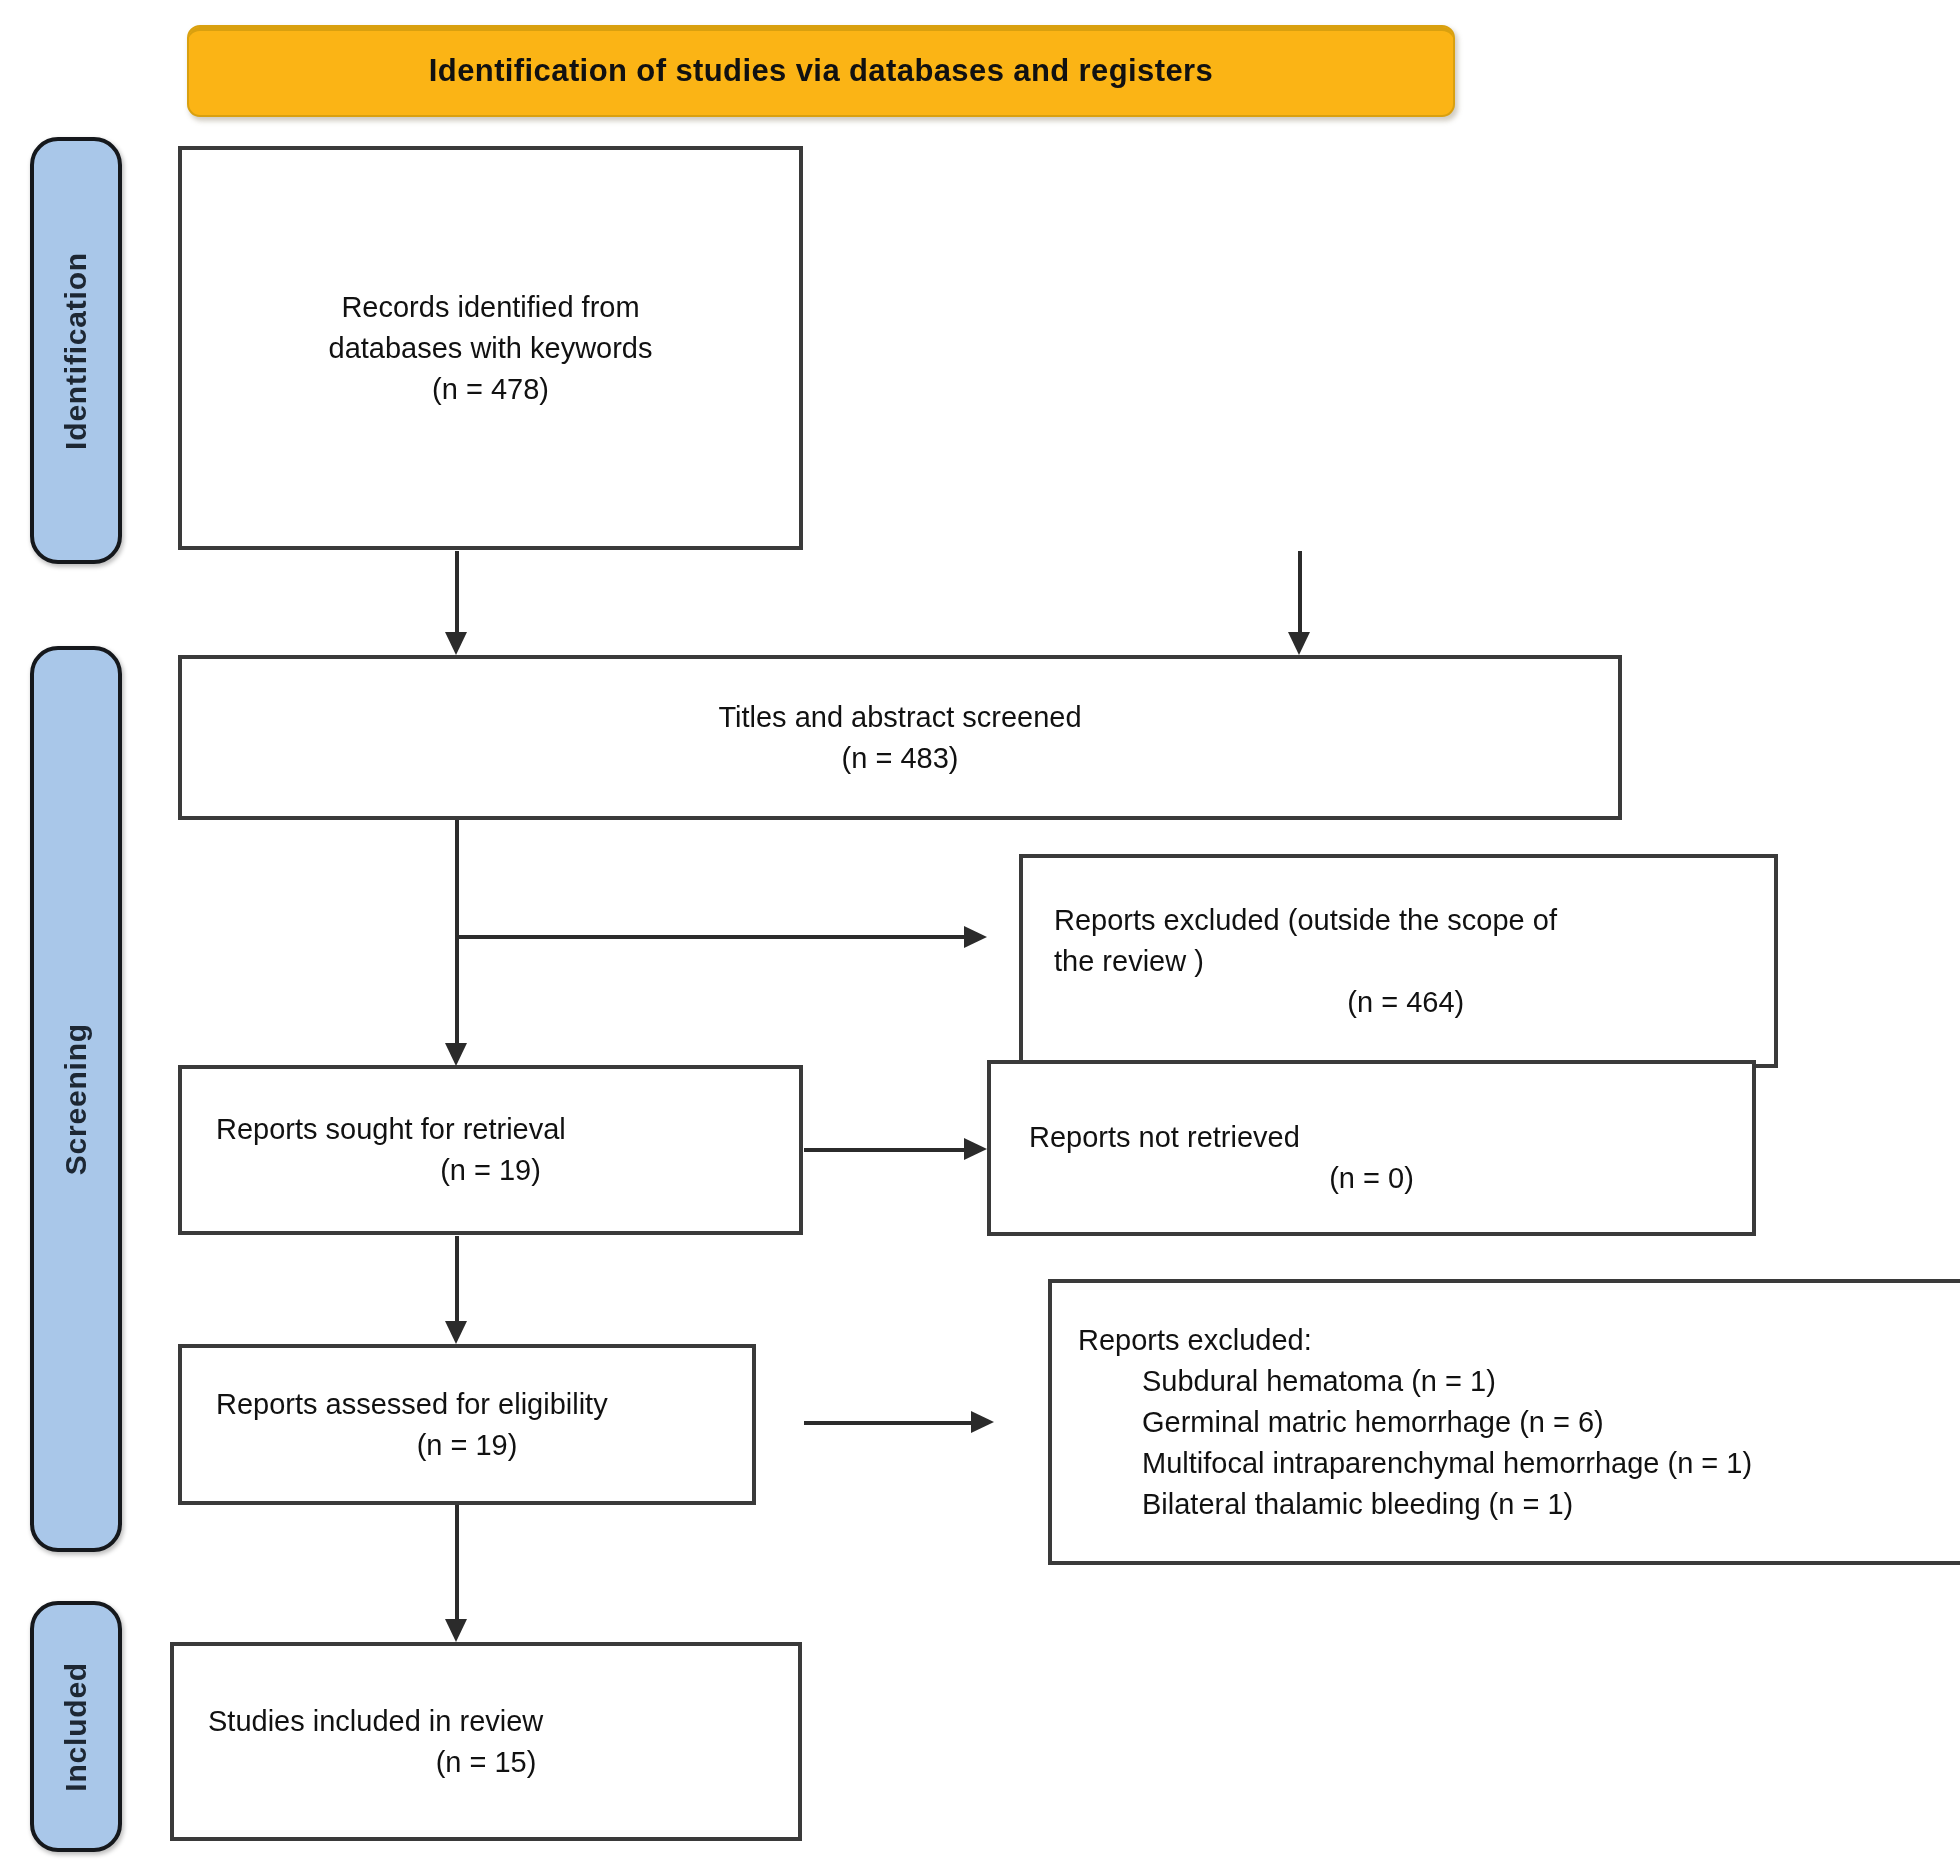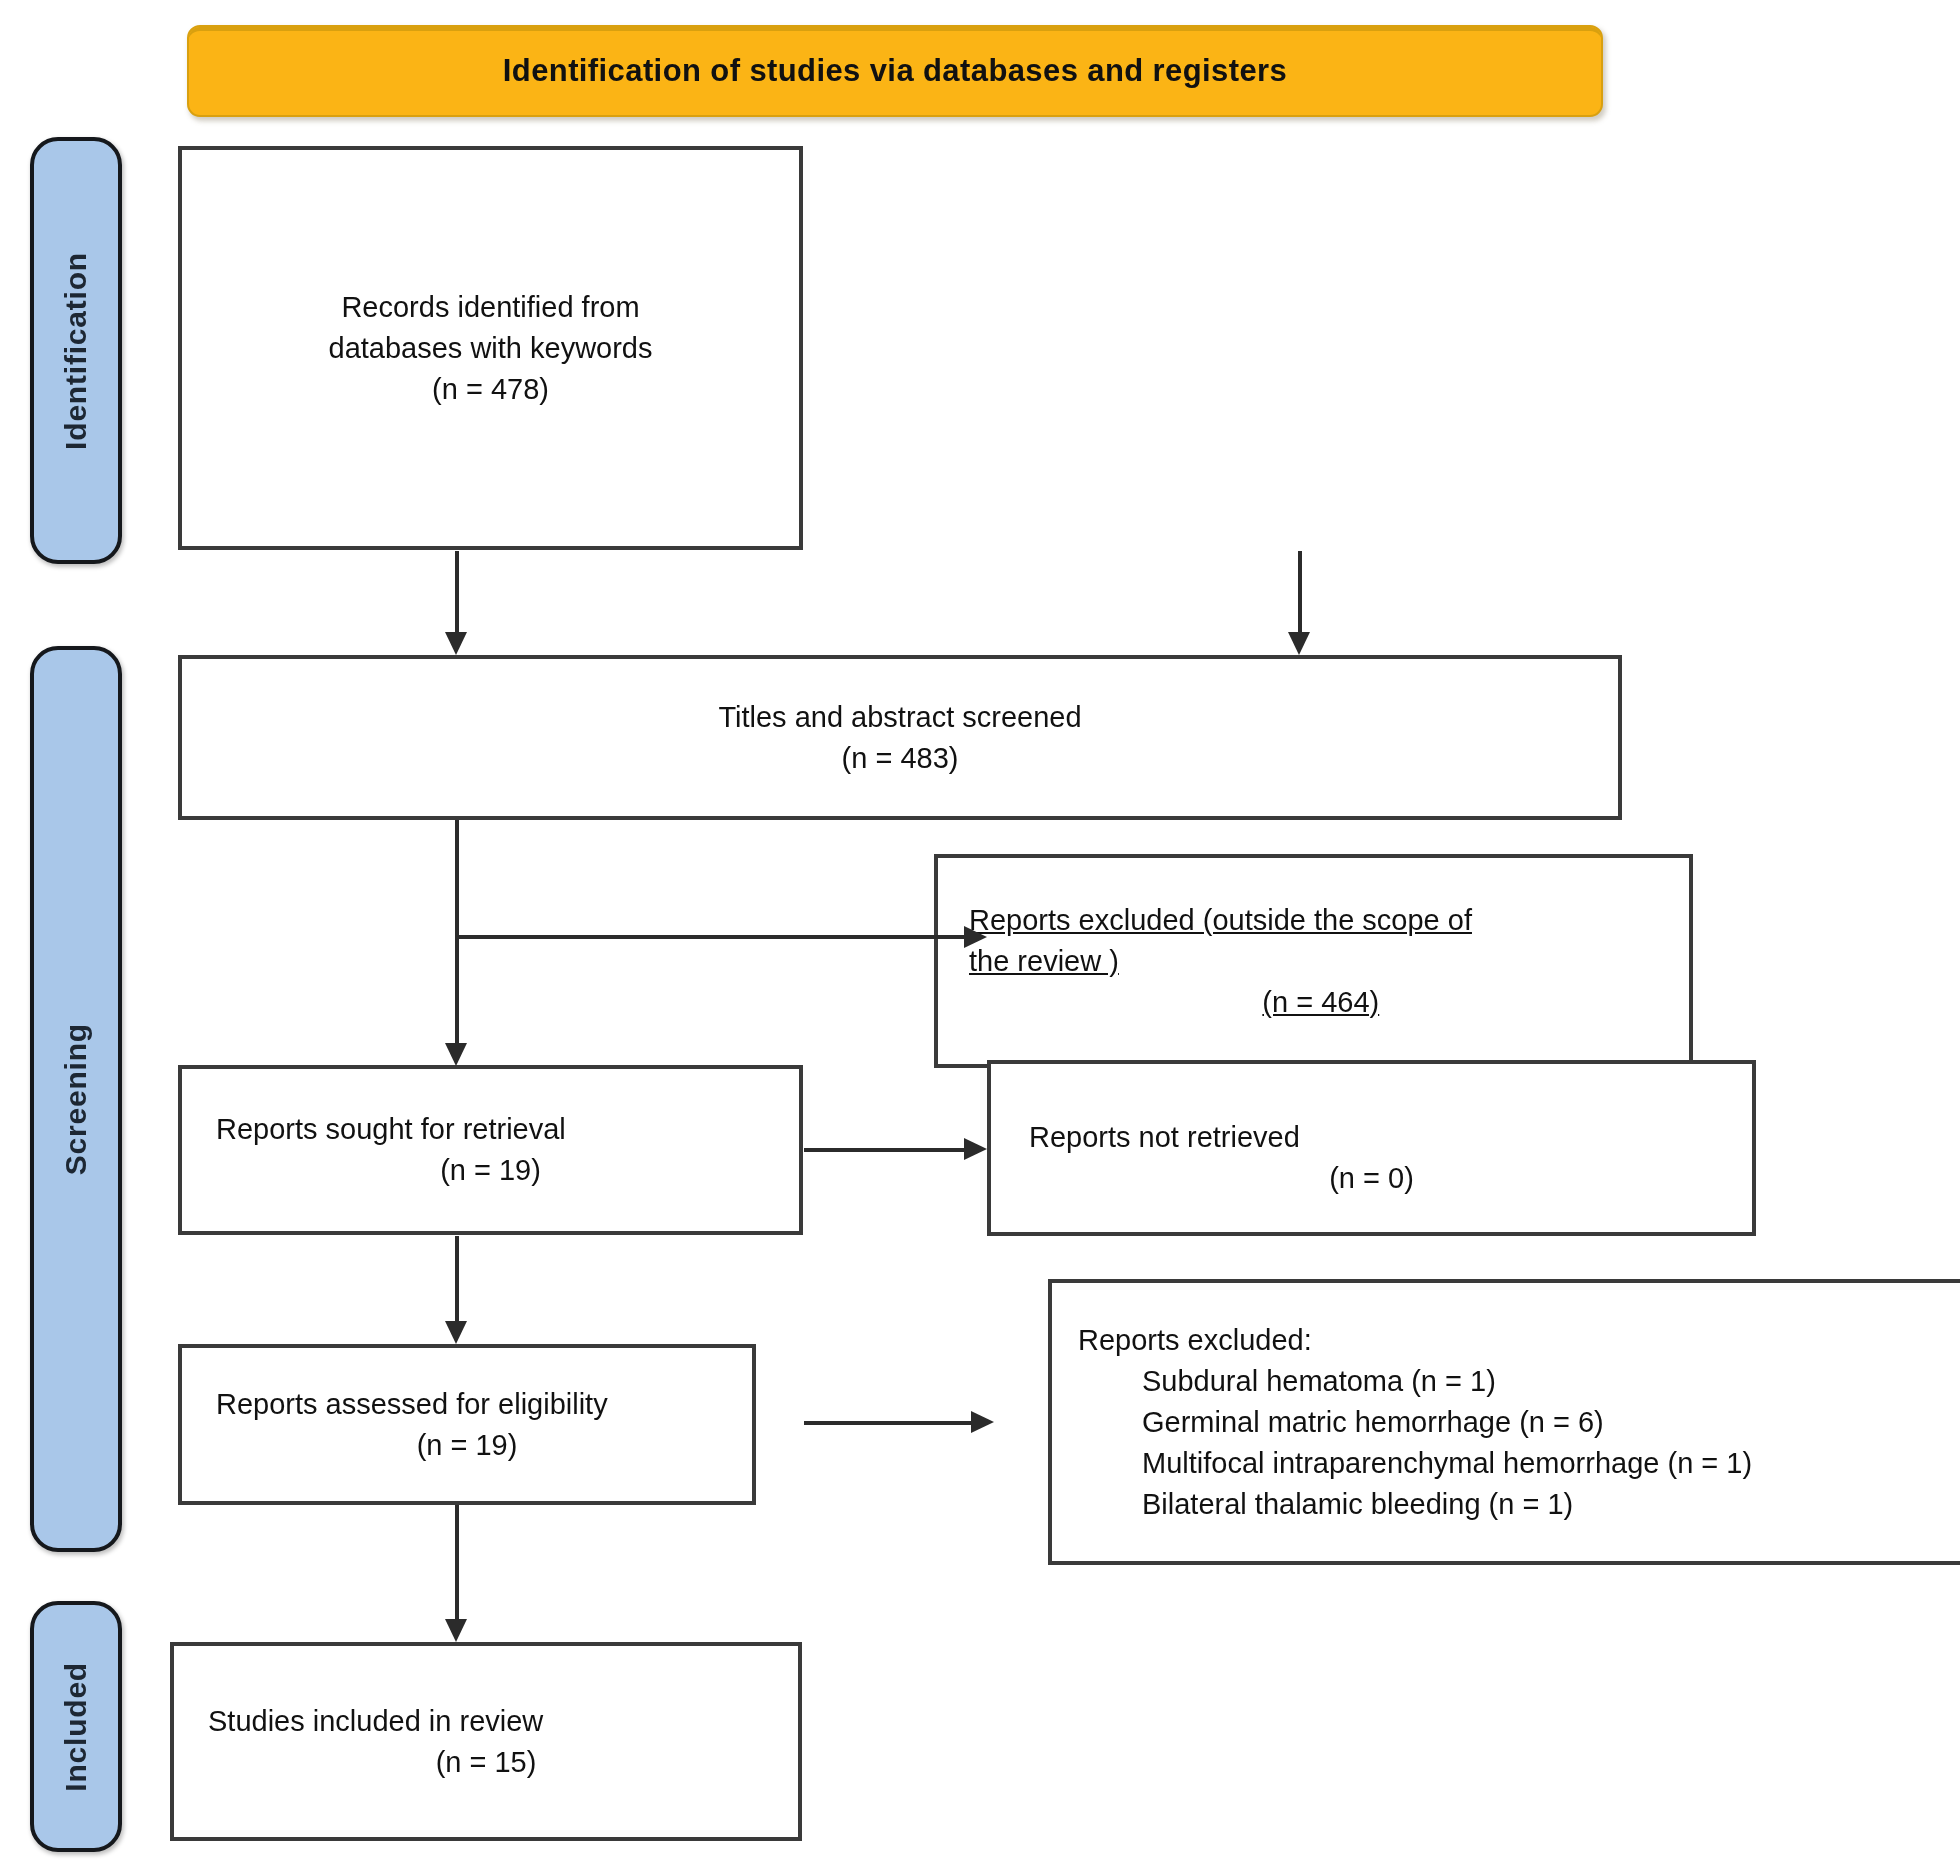--- a/index.html
+++ b/index.html
@@ -15,21 +15,21 @@
   #canvas{
     position:relative;
     width:1961px;height:1871px;
     background:#ffffff;
     font-family:"Liberation Sans","DejaVu Sans",sans-serif;
     color:var(--text);
     overflow:hidden;
   }
   
   .banner{
-    position:absolute;left:187px;top:24.5px;width:1416px;height:92px;
+    position:absolute;left:187px;top:24.5px;width:1268px;height:92px;
     background:var(--banner-bg);
     border:2.5px solid var(--banner-border);
     border-radius:13px;
     box-shadow:inset 0 5.7px 0 -1.6px var(--banner-border), 2.5px 3.3px 4.9px rgba(120,110,80,.35);
     display:flex;align-items:center;justify-content:center;
     box-sizing:border-box;
     text-align:center;
   }
   .banner span{font-size:31px;font-weight:700;letter-spacing:0.4px;}
   
@@ -55,21 +55,21 @@
     border:4.9px solid var(--box-border);
     box-sizing:border-box;
     display:flex;flex-direction:column;justify-content:center;
     font-size:29px;line-height:41px;
   }
   .fbox .center{text-align:center;width:100%;}
   .fbox .left{text-align:left;}
   #box-records{left:178px;top:146px;width:625px;height:404px;}
   #box-additional{left:990px;top:146px;width:625px;height:404px;}
   #box-screened{left:178px;top:655px;width:1444px;height:165px;}
-  #box-excluded-scope{left:934px;top:854px;width:759px;height:214px;padding:4.9px 16.4px 4.9px 31px;text-decoration:underline;}
+  #box-excluded-scope{left:1019px;top:854px;width:759px;height:214px;padding:4.9px 16.4px 4.9px 31px;}
   #box-sought{left:178px;top:1065px;width:625px;height:170px;}
   #box-sought .left,#box-assessed .left,#box-included-final .left{padding-left:34px;}
   #box-not-retrieved{left:987px;top:1060px;width:769px;height:176px;}
   #box-not-retrieved .left{padding-left:38px;margin-top:20px;}
   #box-assessed{left:178px;top:1344px;width:578px;height:161px;}
   #box-excluded-reasons{left:1048px;top:1279px;width:957px;height:286px;padding-left:26px;}
   #box-excluded-reasons .item{padding-left:64px;}
   #box-included-final{left:170px;top:1642px;width:632px;height:199px;}
   
   .vline{position:absolute;width:4.1px;background:var(--arrow);}

